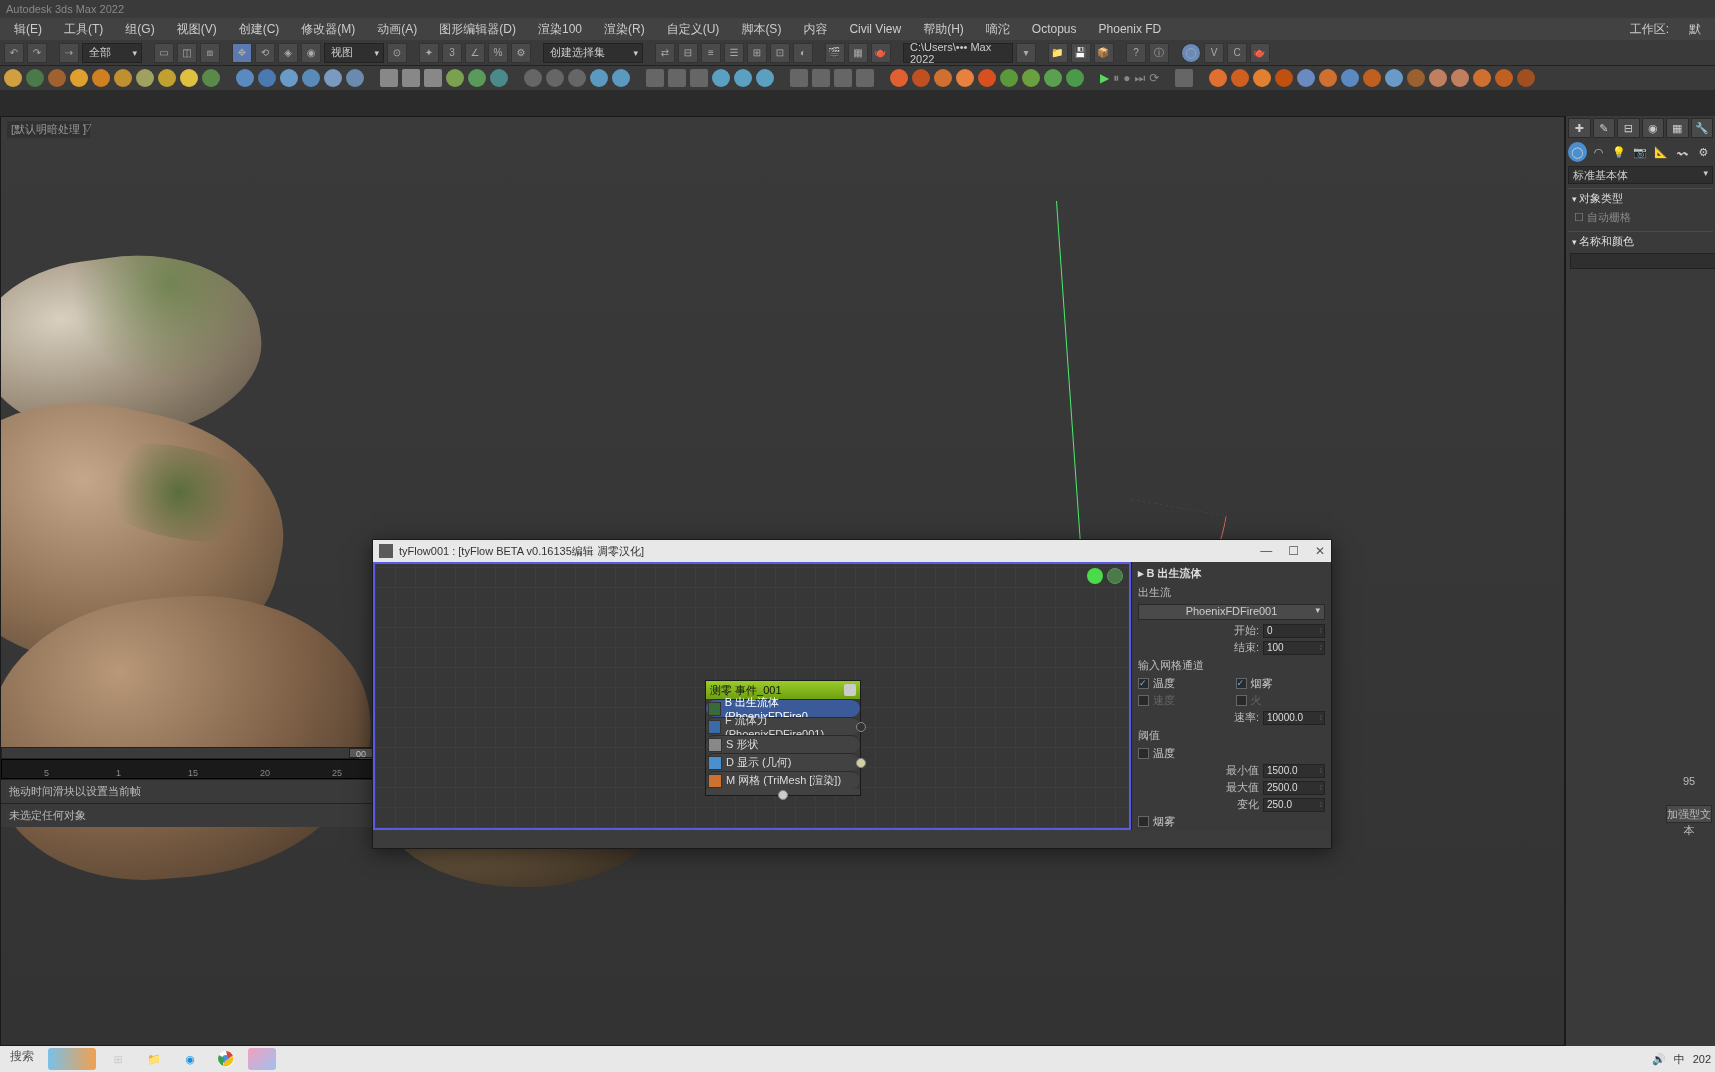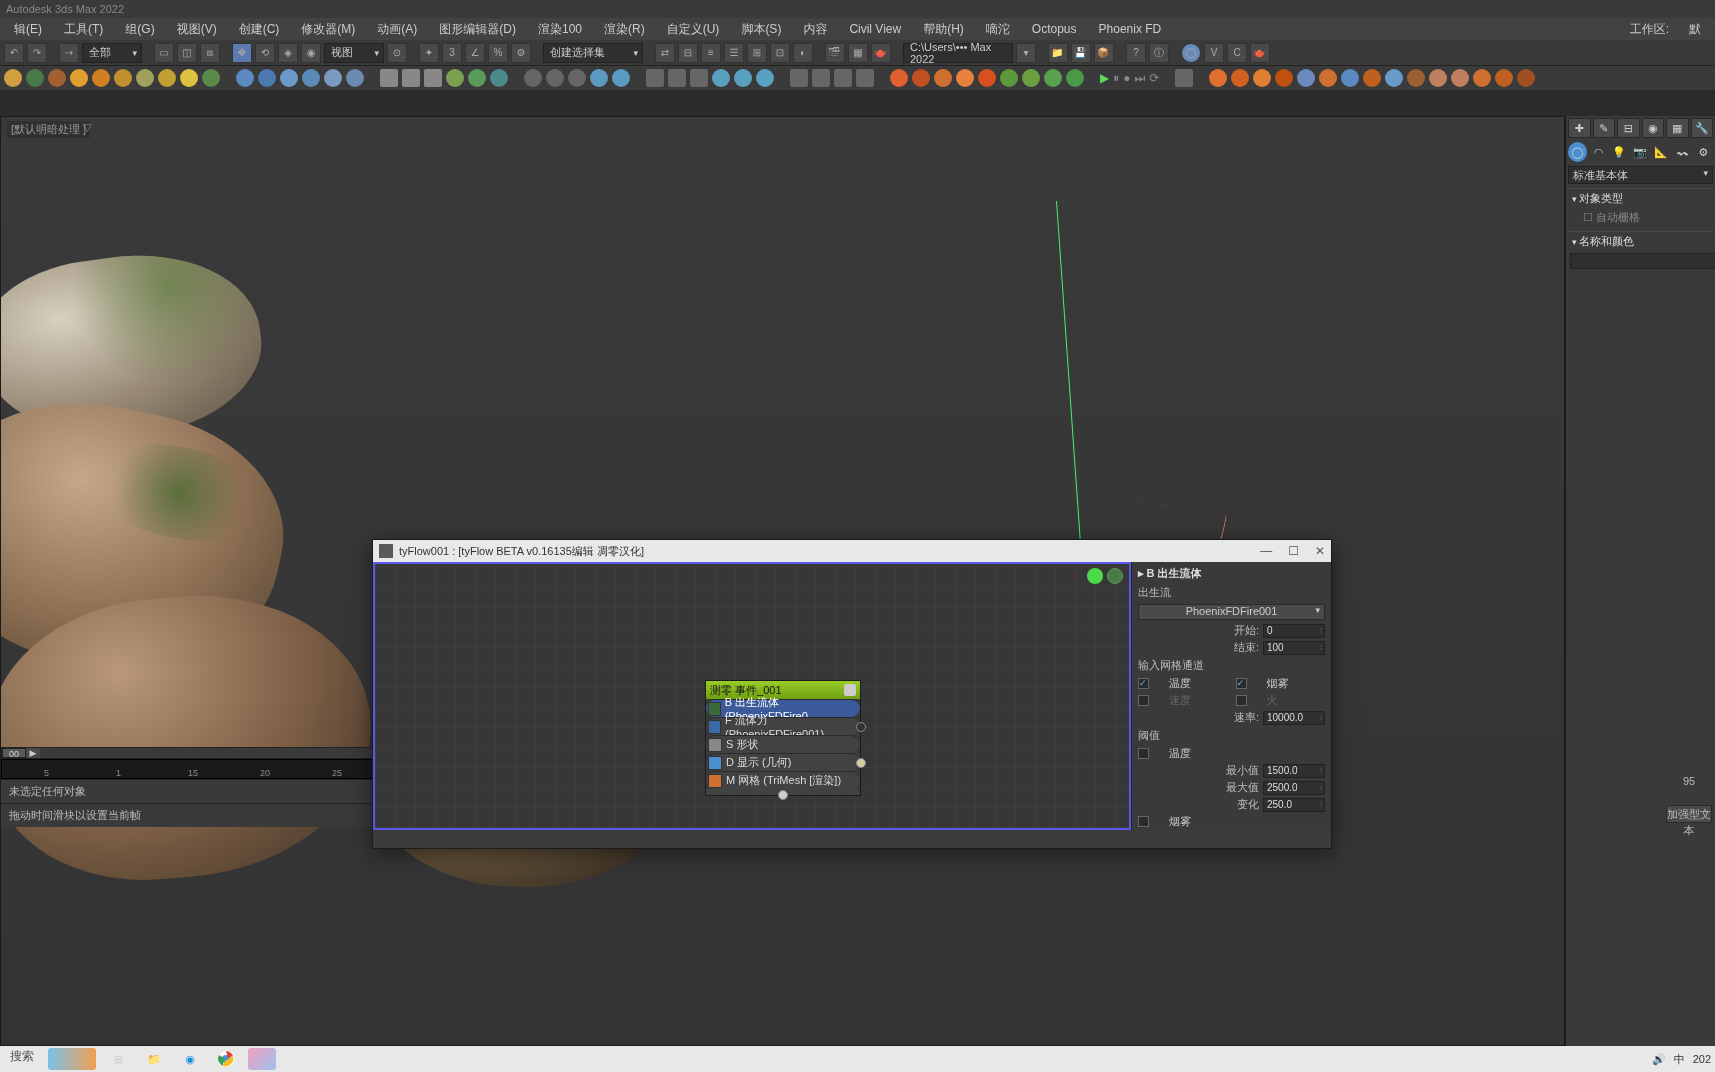--- a/index.html
+++ b/index.html
@@ -40,39 +40,39 @@
 .rock .r3 { position: absolute; width: 380px; height: 280px; left: 40px; top: 340px; background: radial-gradient(ellipse at 35% 25%, #b89878, #7a5d44 55%, #3d3024); border-radius: 45% 48% 50% 42%; transform: rotate(-5deg); }
 .rock .r4 { position: absolute; width: 300px; height: 200px; left: 420px; top: 430px; background: radial-gradient(ellipse at 30% 30%, #9a8060, #5a4a35 60%, #2a221a); border-radius: 50% 45% 48% 50%; }
 .rock .r4::before { content: ""; position: absolute; inset: 0; background: radial-gradient(circle at 60% 30%, rgba(70,110,45,0.7), transparent 45%); border-radius: inherit; }
 
 
 .line1 { position: absolute; top: 84px; left: 1055px; width: 1px; height: 460px; background: #4aee6a; transform: rotate(-4deg); transform-origin: top; }
 .line2 { position: absolute; top: 380px; left: 1010px; width: 200px; height: 200px; border: 1px solid #ff786c; border-left: none; border-top: none; border-radius: 0 0 100% 0; transform: rotate(10deg); opacity: 0.8; }
 
 
 .timeline-wrap { position: absolute; top: 744px; left: 0; width: 373px; }
-.frame-slider { height: 12px; background: #3a3a3a; border: 1px solid #222; display: flex; align-items: flex-end; }
+.frame-slider { height: 12px; background: #3a3a3a; border: 1px solid #222; display: flex; align-items: flex-end; flex-direction: column; }
 .frame-slider .knob { width: 24px; height: 10px; background: #5a5a5a; border: 1px solid #222; font-size: 9px; text-align: center; color: #ccc; }
 .frame-slider .arrow { width: 14px; height: 10px; background: #4a4a4a; font-size: 9px; text-align: center; }
 .timeline { height: 20px; background: #1a1a1a; position: relative; border: 1px solid #000; }
 .timeline .tick { position: absolute; top: 8px; font-size: 9px; color: #888; }
 .statusbar { font-size: 11px; color: #bbb; padding: 4px 8px; background: #3a3a3a; border-top: 1px solid #222; }
 
 
 .cmdpanel { width: 150px; background: #3a3a3a; border-left: 1px solid #1a1a1a; padding: 2px; display: flex; flex-direction: column; }
 .cmd-tabs { display: flex; gap: 2px; height: 22px; }
 .cmd-tabs .ct { width: 23px; height: 20px; background: #4a4a4a; border: 1px solid #2a2a2a; display: flex; align-items: center; justify-content: center; }
 .cmd-sub { display: flex; gap: 2px; height: 22px; margin-top: 2px; }
 .cmd-sub .cs { width: 20px; height: 20px; background: #3a3a3a; display: flex; align-items: center; justify-content: center; }
 .cmd-sub .cs.active { background: #4a90d0; border-radius: 50%; }
 .cmd-drop { height: 18px; background: #2f2f2f; border: 1px solid #222; margin-top: 2px; font-size: 11px; padding: 1px 4px; position: relative; }
 .cmd-drop::after { content: "▾"; position: absolute; right: 4px; font-size: 9px; }
 .rollout-head { background: #3a3a3a; font-size: 11px; padding: 2px 4px; margin-top: 4px; color: #ddd; border-top: 1px solid #4a4a4a; }
 .rollout-head::before { content: "▾ "; font-size: 9px; }
-.checkbox-row { font-size: 11px; padding: 2px 6px; color: #888; margin-left: 9px; }
+.checkbox-row { font-size: 11px; padding: 2px 6px; color: #888; }
 .btn-grid { display: grid; grid-template-columns: 1fr 1fr; gap: 2px; padding: 2px; }
 .btn-grid .gb { height: 18px; background: #4a4a4a; border: 1px solid #2a2a2a; font-size: 11px; text-align: center; line-height: 16px; color: #ccc; }
 .name-row { display: flex; gap: 2px; padding: 2px; }
 .name-row input { flex: 1; height: 16px; background: #2f2f2f; border: 1px solid #222; color: #ccc; font-size: 11px; padding: 0 3px; }
 
 
 .tyflow-win { position: absolute; left: 372px; top: 539px; width: 960px; height: 310px; background: #3c3c3c; border: 1px solid #1a1a1a; box-shadow: 0 4px 20px rgba(0,0,0,0.5); }
 .tyflow-title { height: 22px; background: #e8e8e8; display: flex; align-items: center; font-size: 11px; color: #333; padding: 0 6px; }
 .tyflow-title .ico { width: 14px; height: 14px; background: #5a5a5a; margin-right: 6px; }
 .tyflow-title .wbtns { margin-left: auto; display: flex; gap: 16px; color: #555; font-size: 12px; }
@@ -101,21 +101,21 @@
 
 .tyflow-props { width: 200px; background: #3a3a3a; border-left: 1px solid #222; padding: 2px; font-size: 11px; overflow: hidden; }
 .prop-head { font-weight: bold; padding: 2px 4px; color: #ddd; }
 .prop-sec { padding: 2px 4px; color: #bbb; }
 .prop-row { display: flex; align-items: center; padding: 1px 4px; gap: 4px; }
 .prop-row .pl { flex: 1; text-align: right; color: #bbb; }
 .prop-row .spinner { width: 62px; height: 14px; background: #2f2f2f; border: 1px solid #222; color: #ddd; font-size: 10px; padding: 0 3px; display: flex; align-items: center; position: relative; }
 .prop-row .spinner::after { content: "⁞"; position: absolute; right: 2px; color: #666; font-size: 8px; }
 .prop-node-btn { height: 16px; background: #4a4a4a; border: 1px solid #2a2a2a; text-align: center; margin: 2px 4px; position: relative; }
 .prop-node-btn::after { content: "▾"; position: absolute; right: 4px; font-size: 9px; }
-.prop-cb { display: flex; align-items: center; gap: 20px; padding: 1px 4px; }
+.prop-cb { display: flex; align-items: center; gap: 4px; padding: 1px 4px; }
 .prop-cb .cb { width: 11px; height: 11px; border: 1px solid #666; background: #2a2a2a; }
 .prop-cb .cb.on::after { content: "✓"; font-size: 9px; color: #5abaff; position: relative; top: -3px; left: 0; }
 .prop-cb.dim { color: #666; }
 
 
 .wintask { position: absolute; bottom: 0; left: 0; right: 0; height: 26px; background: #e8e8e8; display: flex; align-items: center; padding: 0 4px; gap: 8px; }
 .wintask .tb { width: 28px; height: 22px; display: flex; align-items: center; justify-content: center; }
 .wintask .search { height: 22px; flex: 0 0 auto; font-size: 12px; color: #555; padding: 0 6px; }
 .wintask .sys { margin-left: auto; display: flex; gap: 8px; font-size: 11px; color: #333; align-items: center; }
 .wintask .illus { width: 48px; height: 22px; background: linear-gradient(90deg,#7ac0e8,#f0a050); border-radius: 3px; }
@@ -306,22 +306,22 @@
         <div class="knob">00</div>
         <div class="arrow">▶</div>
       </div>
       <div class="timeline">
         <span class="tick" style="left:42px">5</span>
         <span class="tick" style="left:114px">1</span>
         <span class="tick" style="left:186px">15</span>
         <span class="tick" style="left:258px">20</span>
         <span class="tick" style="left:330px">25</span>
       </div>
+      <div class="statusbar">拖动时间滑块以设置当前帧</div>
       <div class="statusbar">未选定任何对象</div>
-      <div class="statusbar">拖动时间滑块以设置当前帧</div>
     </div>
   </div>
 
   <div class="cmdpanel">
     <div class="cmd-tabs">
       <div class="ct">✚</div>
       <div class="ct">✎</div>
       <div class="ct">⊟</div>
       <div class="ct">◉</div>
       <div class="ct">▦</div>

